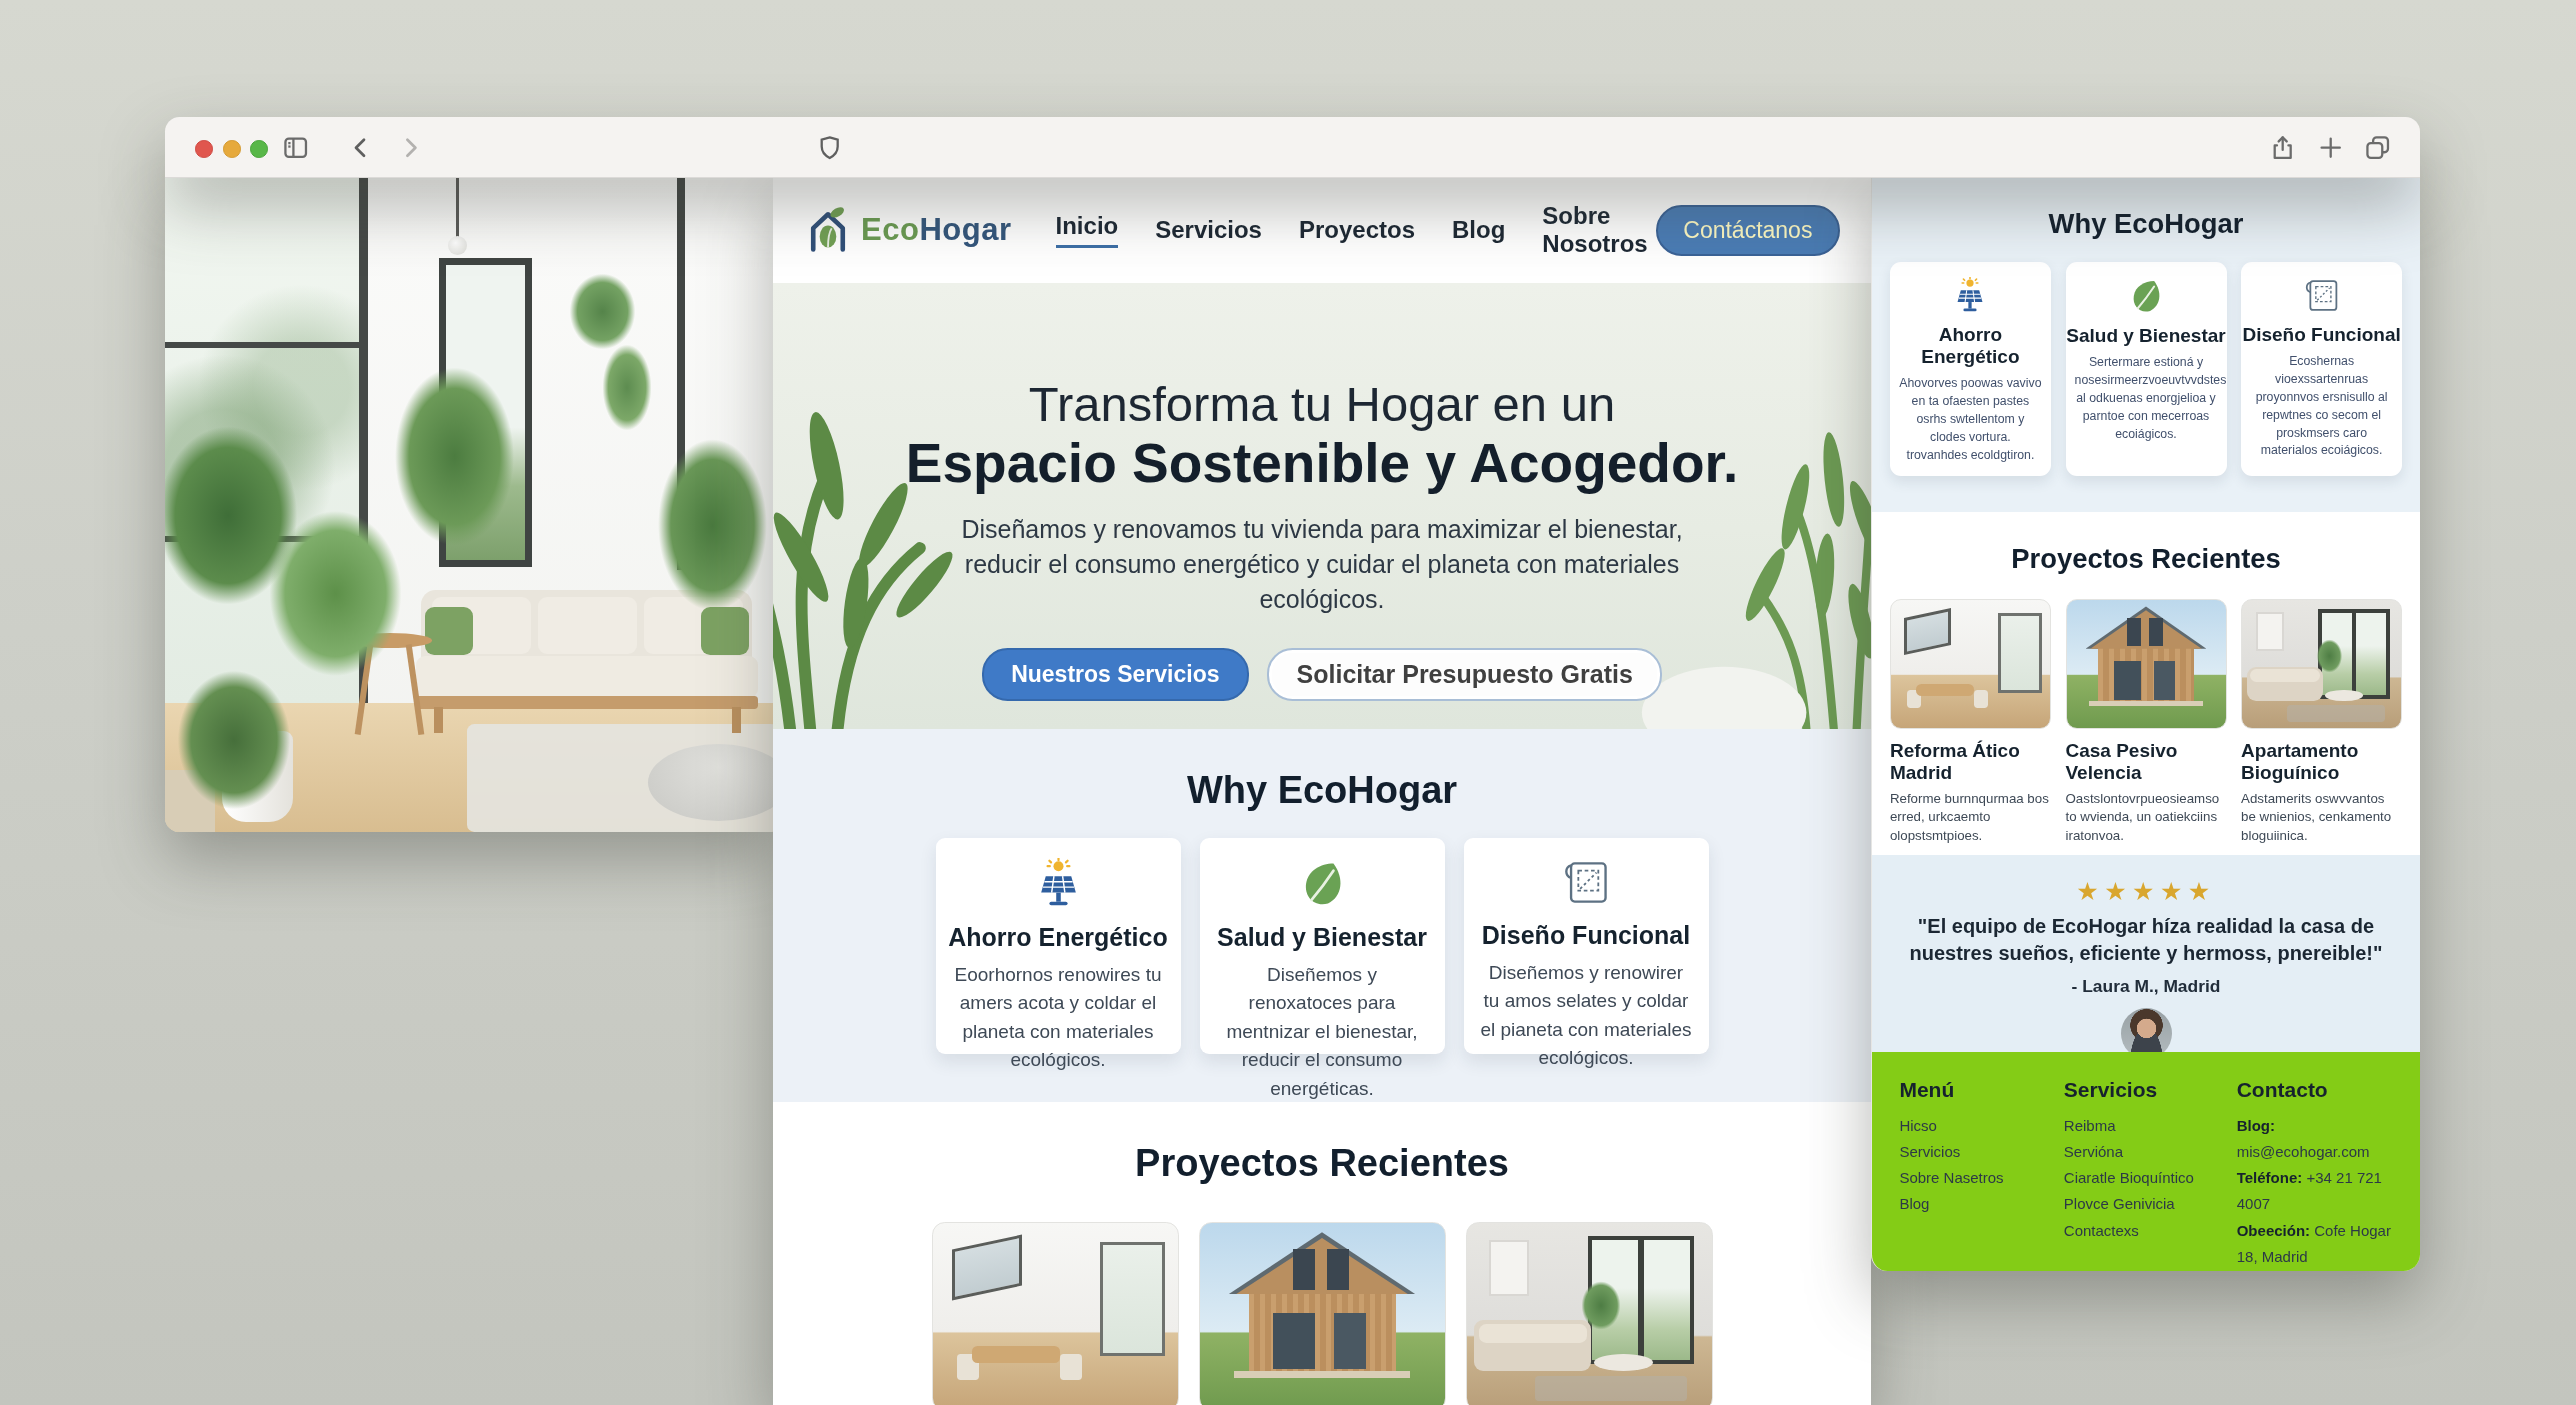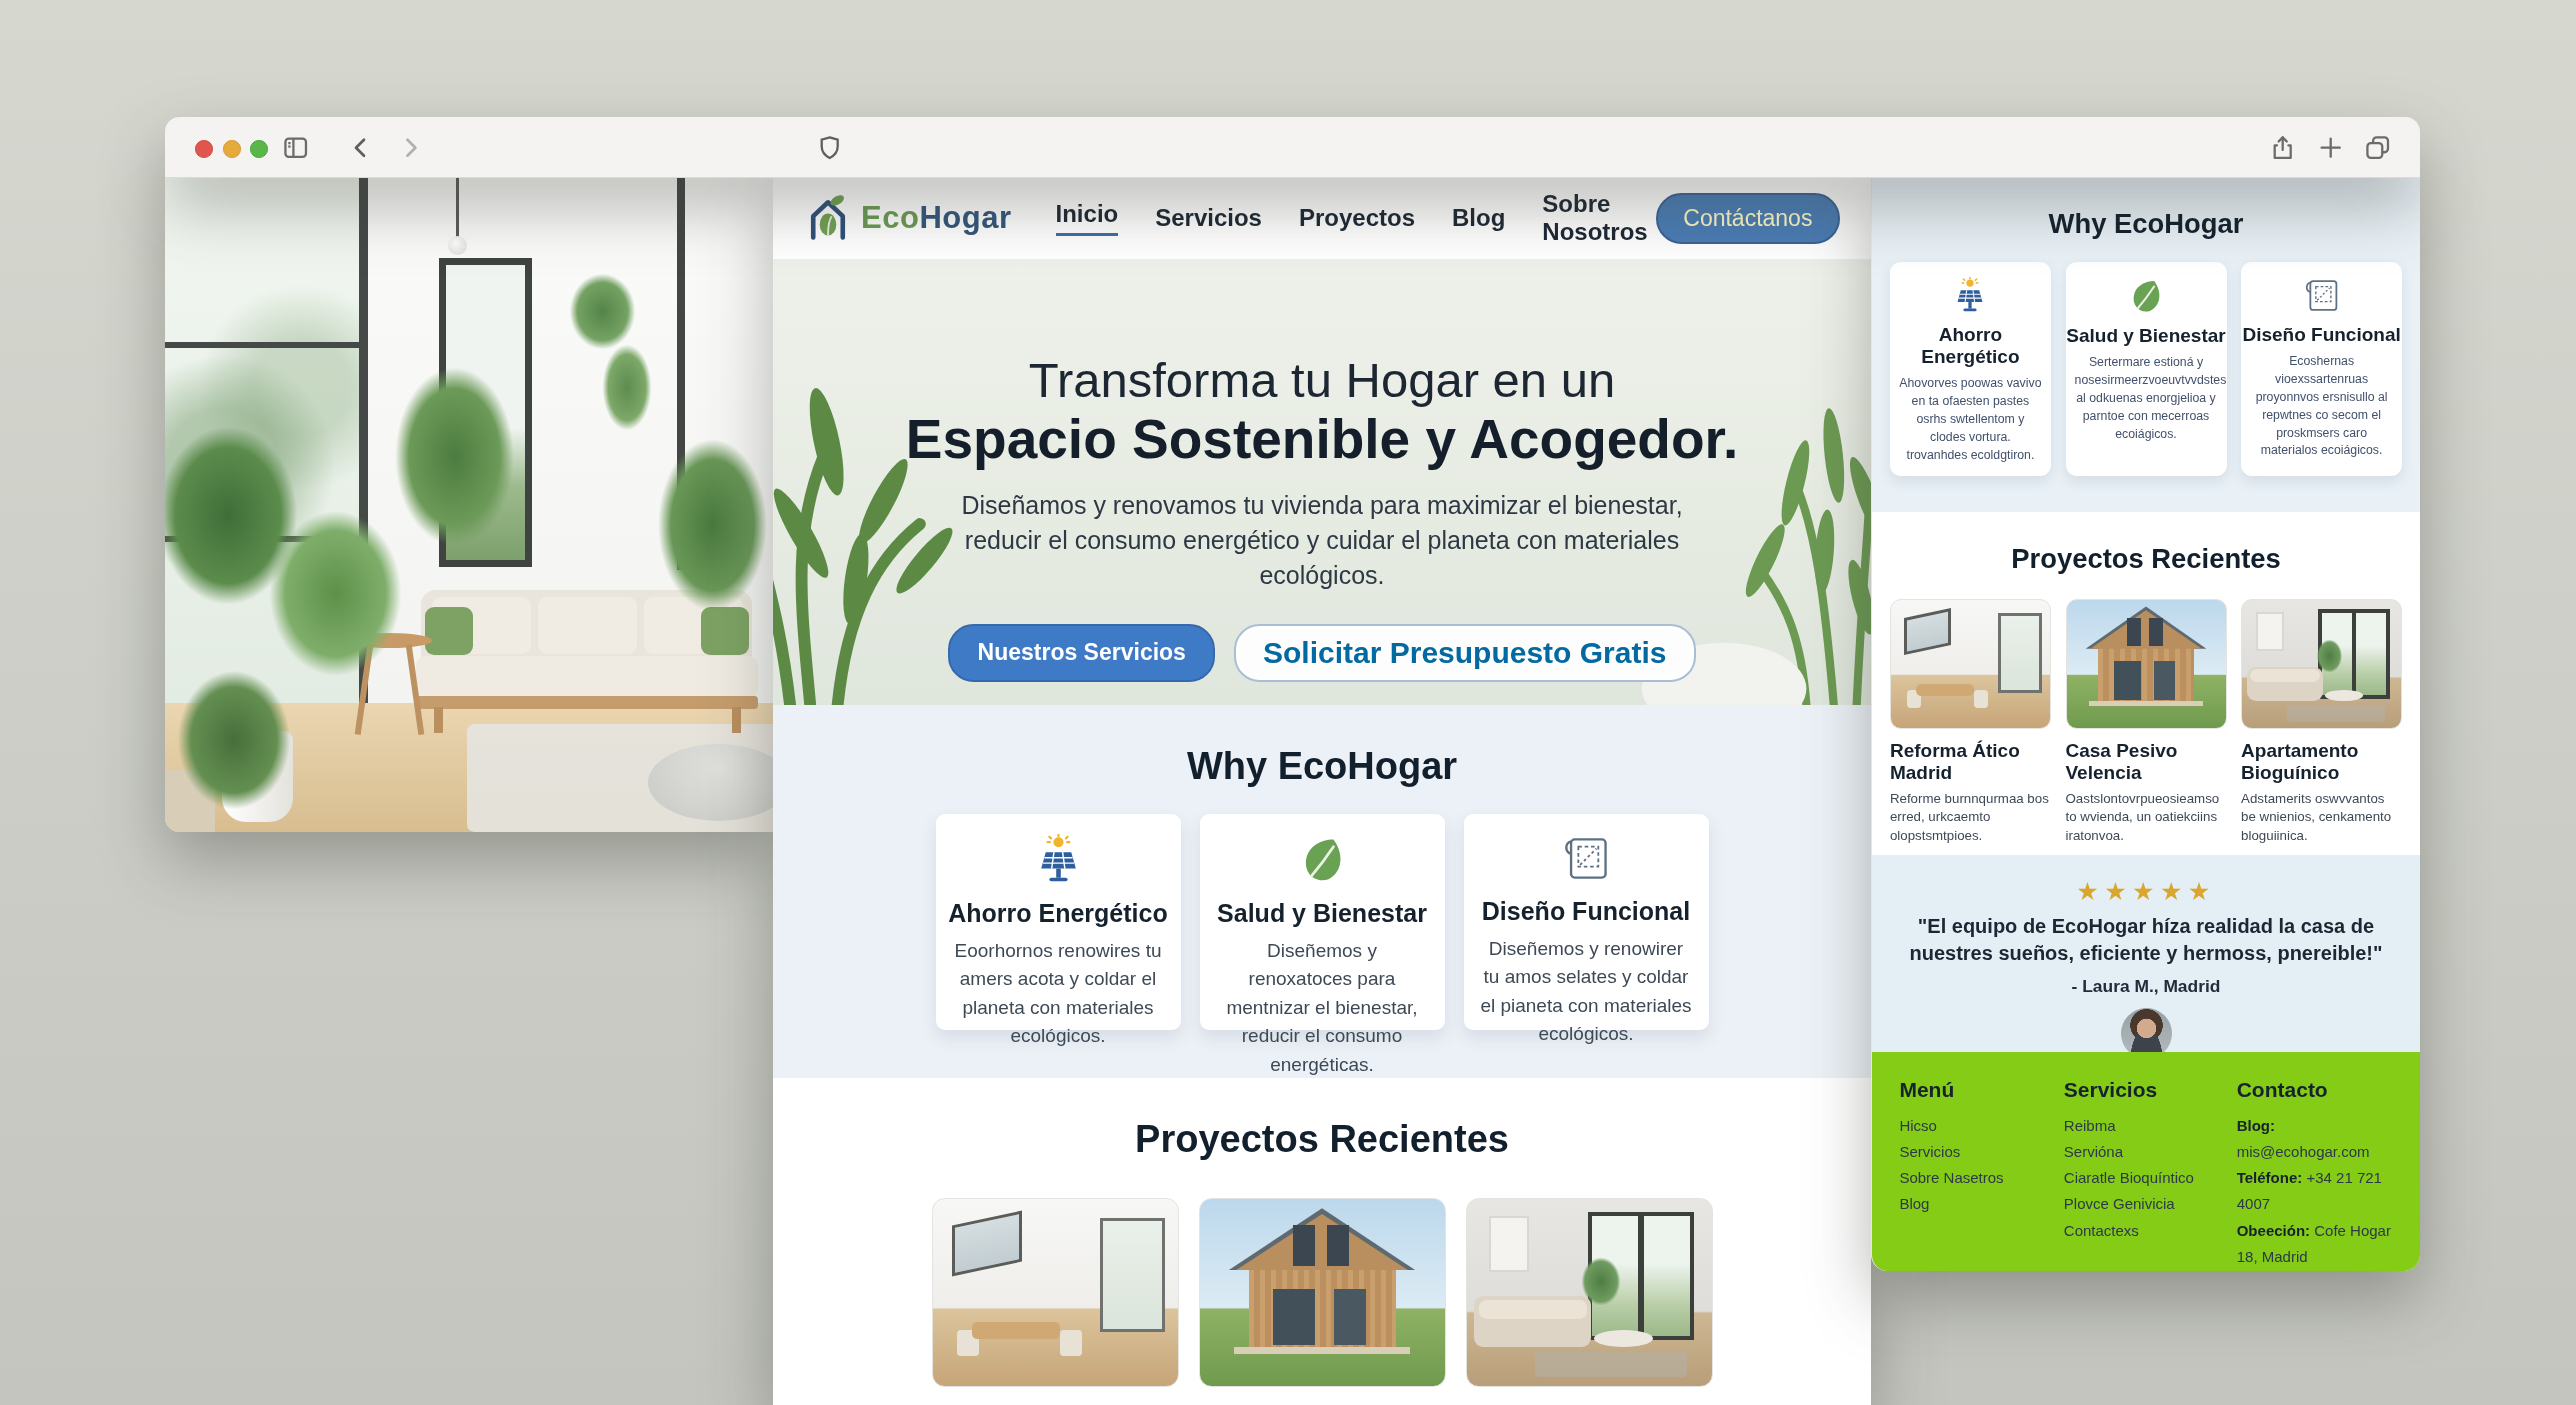--- a/index.html
+++ b/index.html
@@ -60,42 +60,42 @@
   .sidetable .leg{position:absolute;top:11px;width:6.4px;height:91px;background:#bd9260;}
   .pot-white{position:absolute;left:57px;top:554px;width:71px;height:91px;background:linear-gradient(90deg,#ffffff,#e4e2dc);
     border-radius:9.1px 9.1px 24px 24px;}
   .pot-wicker{position:absolute;left:-7.3px;top:593px;width:57px;height:73px;background:#d8cdb6;border-radius:5.5px;}
   .pouf{position:absolute;left:483px;top:567px;width:141px;height:77px;background:radial-gradient(ellipse at 50% 30%,#e0e0dc,#c8c8c4);
     border-radius:50%;}
 
   
   .center-panel{position:absolute;left:773px;top:177px;width:1098px;height:1228px;background:#ffffff;
     box-shadow:0 27.4px 64px rgba(60,62,54,.38);z-index:3;overflow:hidden;}
-  .site-nav{position:relative;height:82px;background:#ffffff;display:flex;align-items:center;padding:0 31px;box-sizing:border-box;}
+  .site-nav{position:relative;height:106px;background:#ffffff;display:flex;align-items:center;padding:0 31px;box-sizing:border-box;}
   .brand{display:flex;align-items:center;gap:9.1px;}
   .brand-text{font-size:31px;letter-spacing:0.5px;}
   .brand-eco{color:#6a9b52;font-weight:600;}
   .brand-hogar{color:#33567c;font-weight:800;}
   .nav-links{display:flex;gap:37px;margin-left:44px;align-items:center;}
   .nav-link{font-size:24px;color:#1c2733;font-weight:600;}
   .nav-link.active{padding-bottom:5.5px;border-bottom:3.7px solid #3c6ea6;}
   .nav-cta{margin-left:auto;background:#4a7cb5;border:2.7px solid #3a6296;color:#fef9c3;font-weight:400;
     font-size:23px;border-radius:25.6px;padding:10px 25.6px;}
 
   .hero{position:relative;height:446px;overflow:hidden;
     background:linear-gradient(180deg,#eef1ea 0%,#e7ece3 55%,#dfe6dc 100%);}
   .hero-svg{position:absolute;left:0;top:0;}
   .hero-inner{position:relative;text-align:center;padding-top:95px;}
   .hero-h1a{font-size:49px;font-weight:500;color:#1d2733;line-height:1.1;}
   .hero-h1b{font-size:55px;font-weight:800;color:#141f2b;line-height:1.15;}
   .hero-sub{width:741px;margin:16.5px auto 0;font-size:25px;color:#2d3844;line-height:1.4;font-weight:500;}
   .hero-btns{display:flex;justify-content:center;gap:18.3px;margin-top:31px;}
   .btn-primary{background:#3f7ac7;border:2.7px solid #3569ad;color:#fff;font-size:23px;font-weight:700;
     border-radius:25.6px;padding:10px 27.4px;}
-  .btn-secondary{background:#fdfdfd;border:2.7px solid #a9bed6;color:#0369a1;font-size:30px;font-weight:700;
+  .btn-secondary{background:#fdfdfd;border:2.7px solid #a9bed6;color:#404040;font-size:25px;font-weight:700;
     border-radius:25.6px;padding:10px 27.4px;box-shadow:0 0 0 2.7px #ffffff inset;}
 
   .why{height:373px;background:#ecf1f7;text-align:center;}
   .sec-title{padding-top:40px;font-size:38px;font-weight:800;color:#121f2d;}
   .why-cards{display:flex;justify-content:center;gap:19px;margin-top:25.6px;}
   .wcard{width:245px;height:196px;background:#ffffff;border-radius:9.1px;box-shadow:0 7.3px 16.5px rgba(30,50,70,.10);
     padding-top:20px;box-sizing:content-box;}
   .wcard h3{font-size:25px;font-weight:800;color:#15222e;margin:11px 0 0;}
   .wcard p{font-size:19px;color:#3e4956;line-height:1.5;margin:9.1px 16.5px 0;}
 

